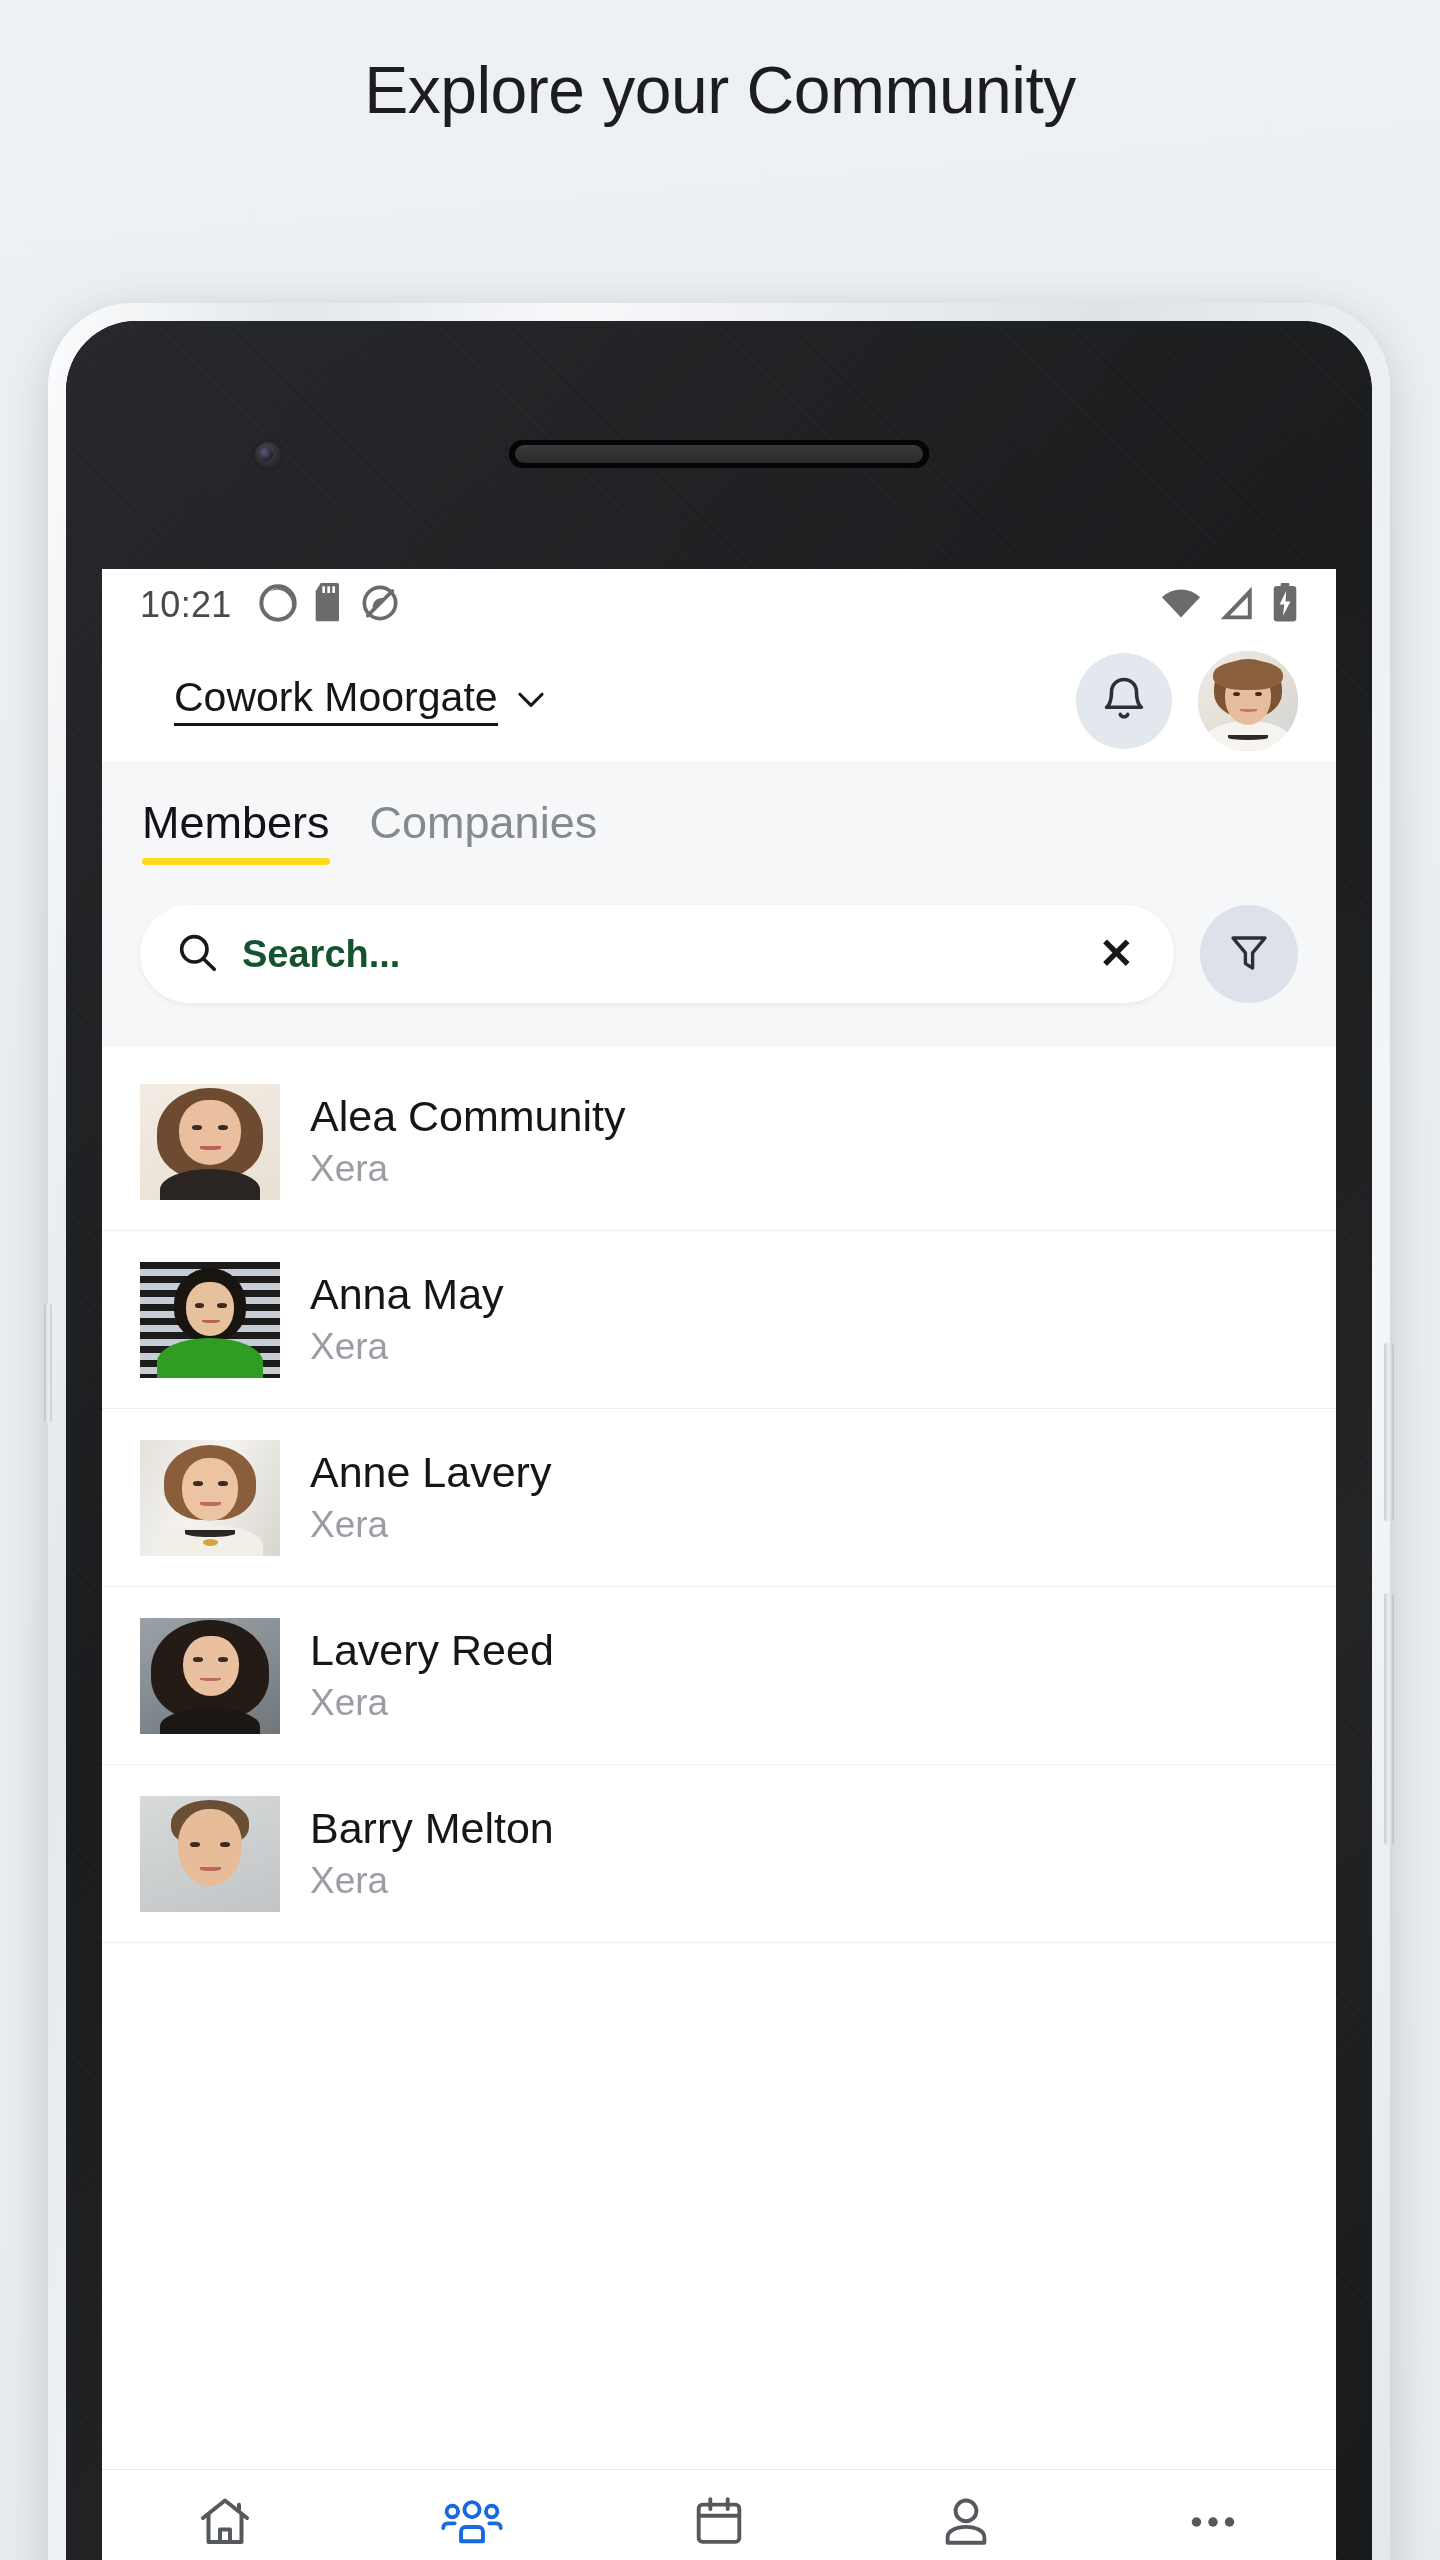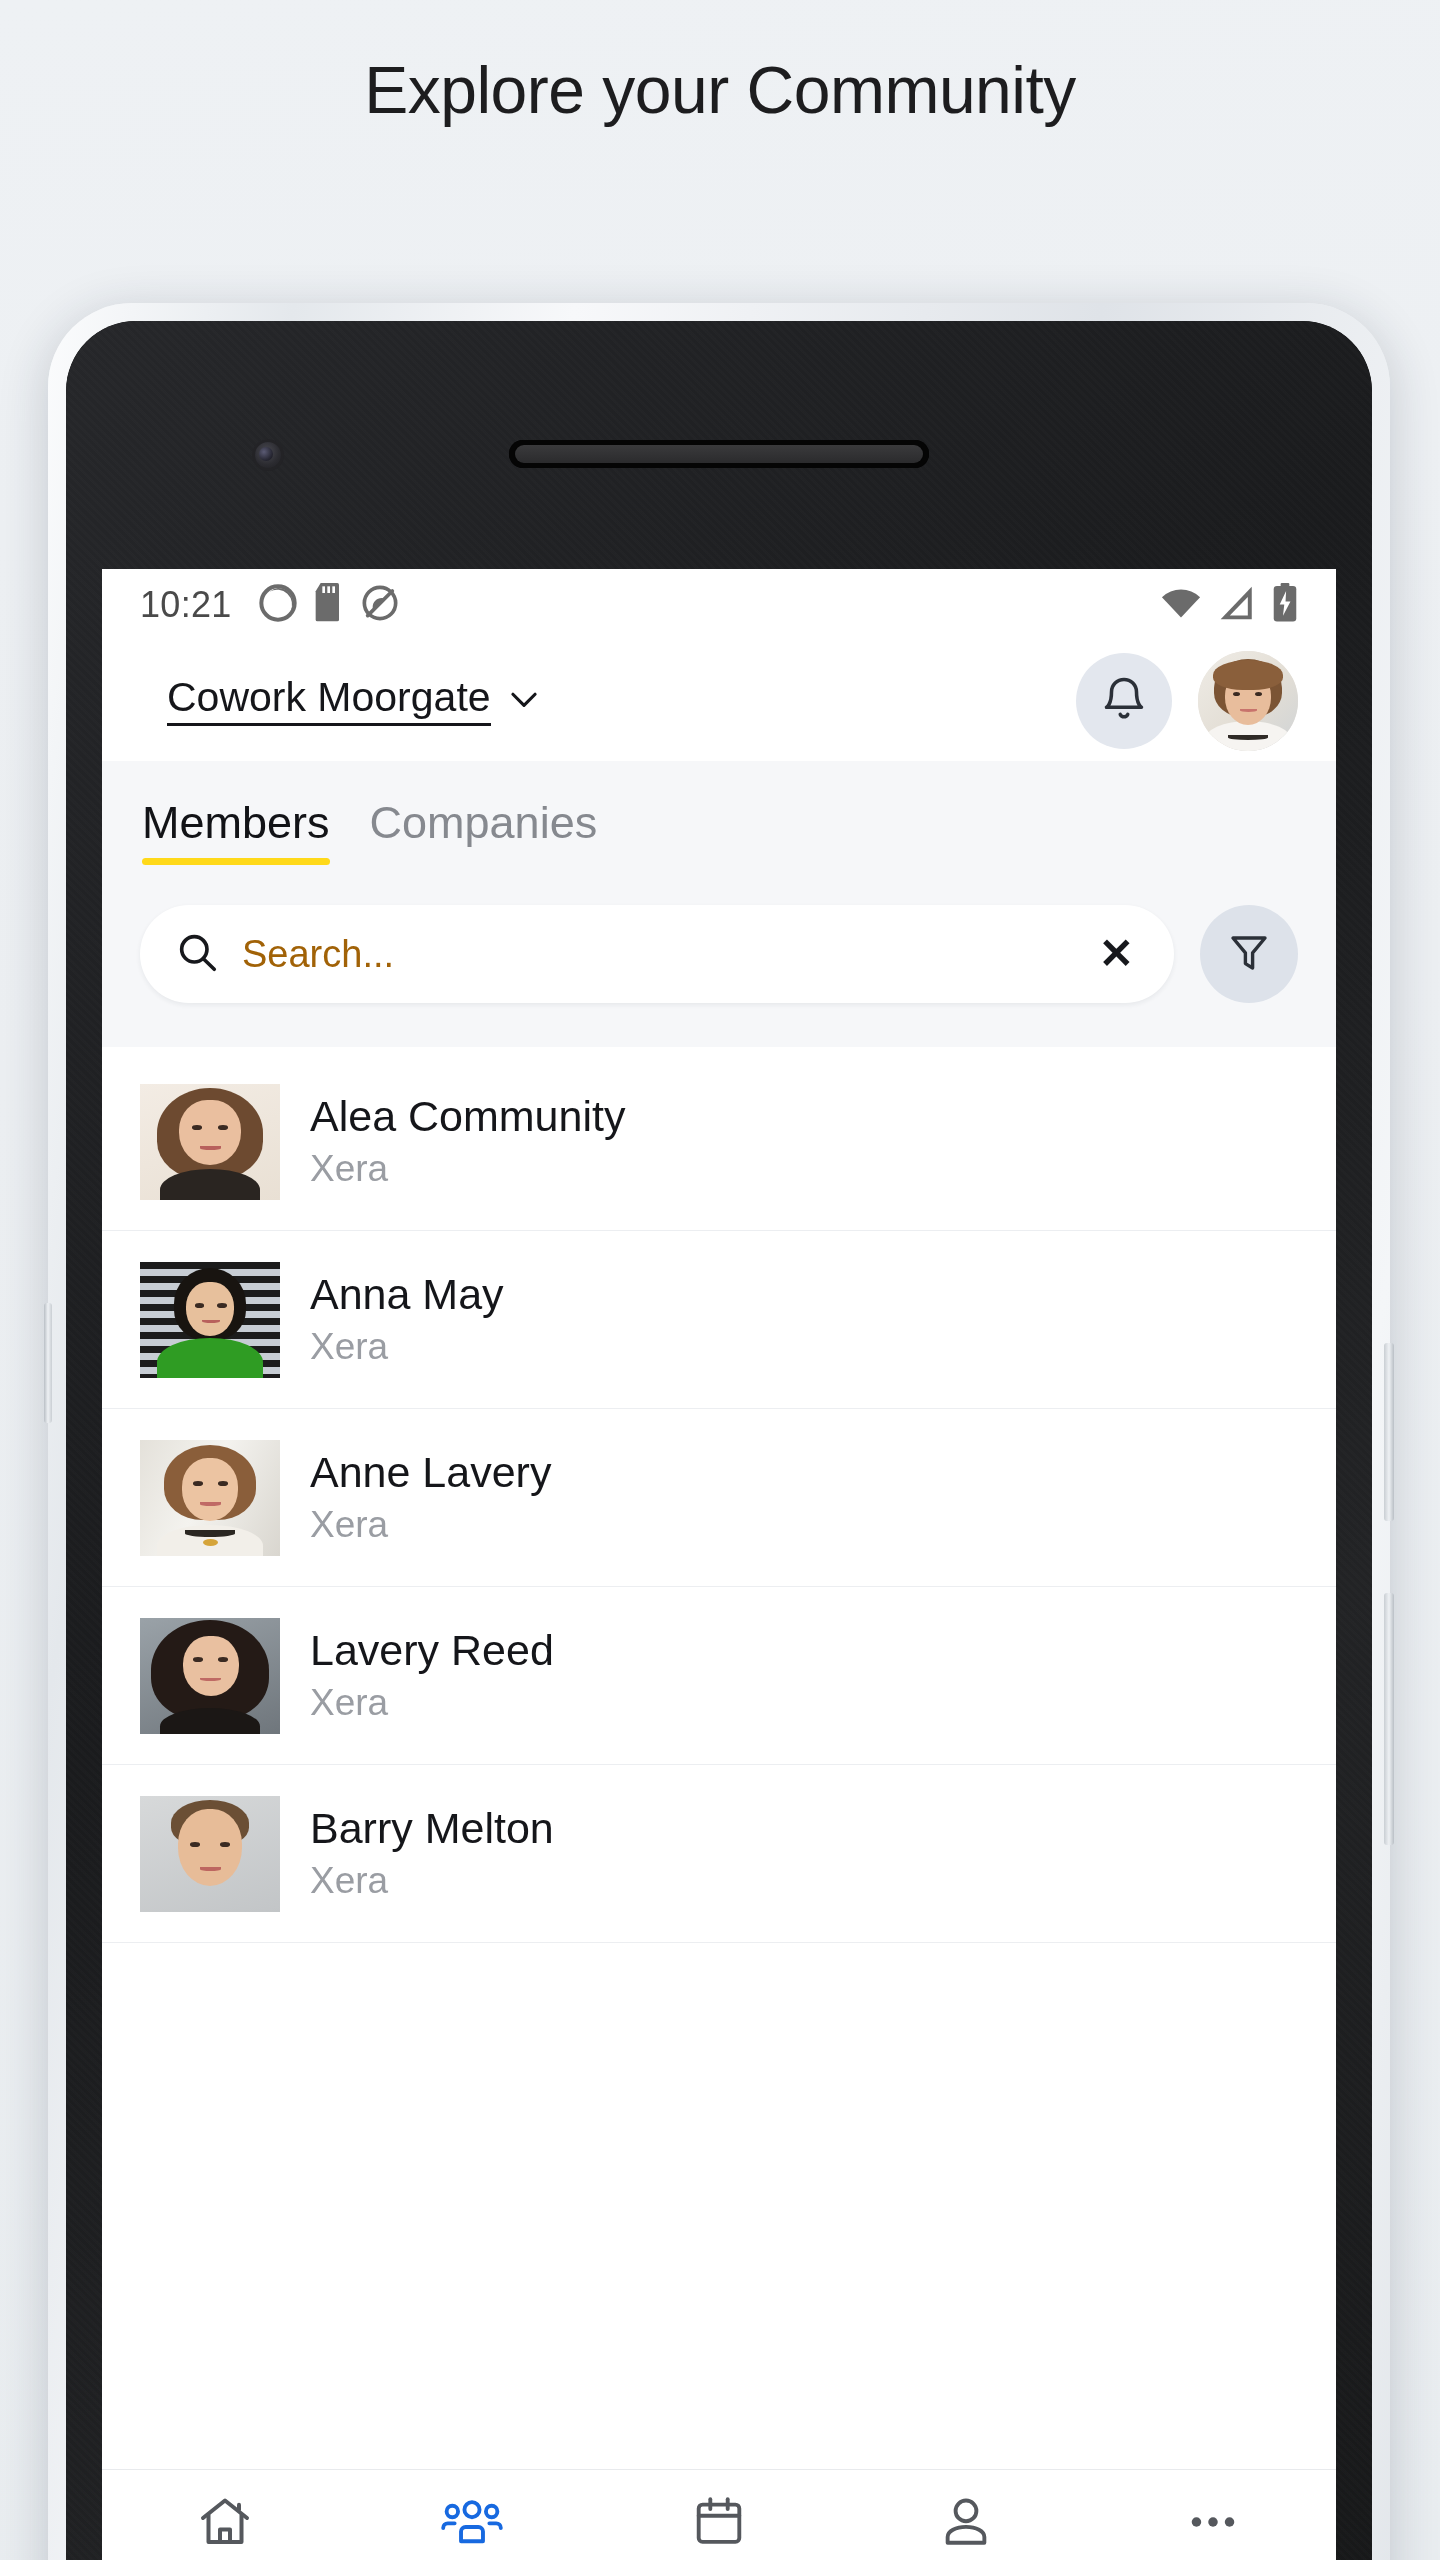--- a/index.html
+++ b/index.html
@@ -161,21 +161,21 @@
     display: flex;
     align-items: center;
     padding: 0 38px;
     background: #fff;
     flex: none;
   }
   .location {
     display: flex;
     align-items: center;
     gap: 14px;
-    margin-left: 27px;
+    margin-left: 34px;
   }
   .location-name {
     font-size: 41px;
     color: #15161a;
     font-weight: 400;
     border-bottom: 3px solid #15161a;
     padding-bottom: 3px;
     line-height: 1.05;
   }
   .header-right {
@@ -240,23 +240,24 @@
     height: 98px;
     background: #fff;
     border-radius: 49px;
     display: flex;
     align-items: center;
     padding: 0 34px;
     box-shadow: 0 2px 5px rgba(30,40,60,.07);
   }
   .search-placeholder {
     font-size: 38px;
-    color: #a16207;
+    color: #14532d;
     margin-left: 22px;
     flex: 1;
+    font-weight: bold;
   }
   .clear-x {
     font-size: 42px;
     color: #17181c;
     font-weight: 700;
     line-height: 1;
     padding: 0 6px;
   }
   .filter-btn {
     width: 98px; height: 98px;

